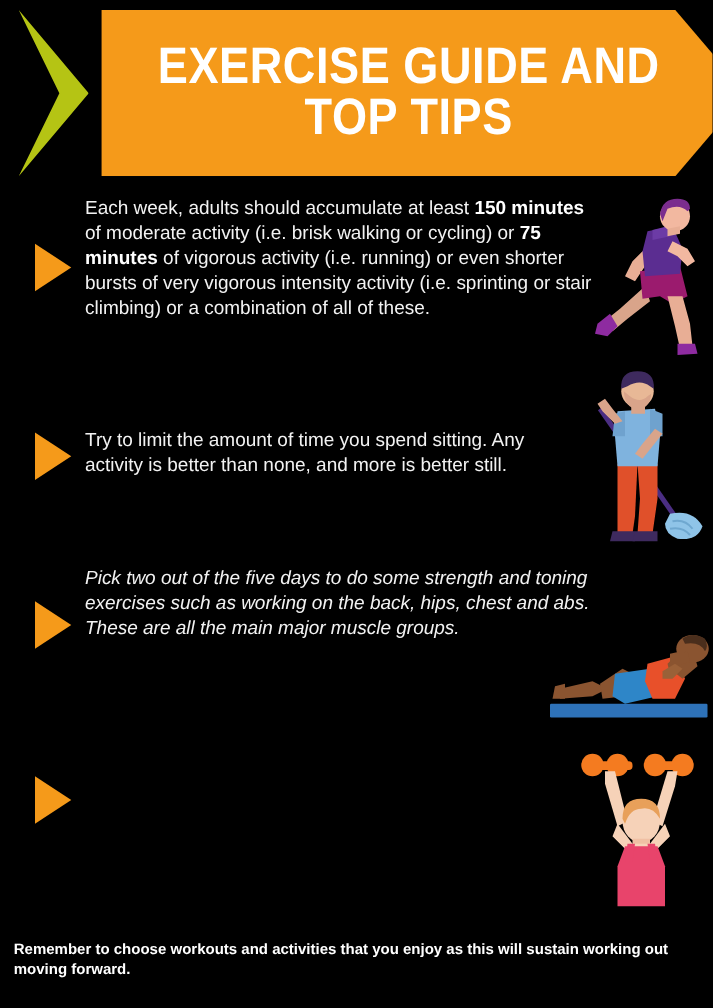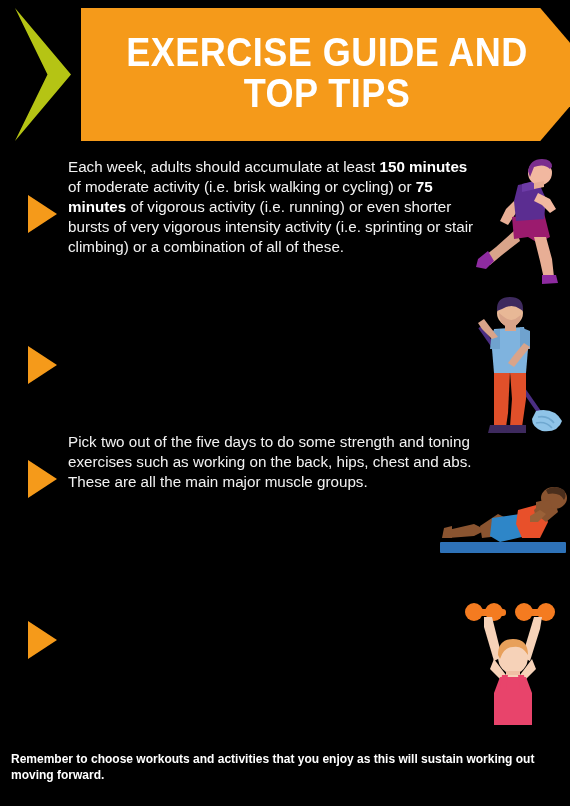--- a/index.html
+++ b/index.html
@@ -68,21 +68,21 @@
     width: 570px;
     height: 590px;
   }
   .tip-row {
     position: absolute;
     left: 0;
     width: 570px;
   }
   .tip-row.r0 { top: 6px;   height: 140px; }
   .tip-row.r1 { top: 152px; height: 140px; }
-  .tip-row.r2 { top: 291px; height: 140px; }
+  .tip-row.r2 { top: 312px; height: 140px; font-style: italic; }
   .tip-row.r3 { top: 448px; height: 140px; }
 
   .tip-arrow {
     position: absolute;
     left: 28px;
     width: 0;
     height: 0;
     border-top: 19px solid transparent;
     border-bottom: 19px solid transparent;
     border-left: 29px solid #F59A1A;
@@ -181,20 +181,21 @@
 
         <path d="M56 20 Q58 8 70 8 Q80 8 80 16 L78 18 Q72 12 62 16 L58 26 Z" fill="#7B2D8E"></path>
 
         <path d="M62 32 L72 30 L72 36 L62 38 Z" fill="#E8AE95"></path>
       </svg>
     </div>
   </div>
 
   <div class="tip-row r1">
     <div class="tip-arrow"></div>
+    <div class="tip-text"><span>Try to limit the amount of time you spend sitting. Any activity is better than none, and more is better still.</span></div>
     <div class="illus illus-mopper">
       <svg viewBox="0 0 100 152" width="100" height="152" xmlns="http://www.w3.org/2000/svg">
 
         <line x1="14" y1="40" x2="78" y2="132" stroke="#4B2E83" stroke-width="4"></line>
 
         <path d="M70 124 Q88 120 96 134 Q92 146 76 144 Q66 140 66 132 Z" fill="#8FC4E8"></path>
         <path d="M72 130 Q82 128 88 136" stroke="#6FA8D0" stroke-width="1.6" fill="none"></path>
         <path d="M70 136 Q80 134 86 141" stroke="#6FA8D0" stroke-width="1.6" fill="none"></path>
 
         <path d="M28 84 L44 84 L42 126 L40 140 L28 140 L28 112 Z" fill="#E0502A"></path>

